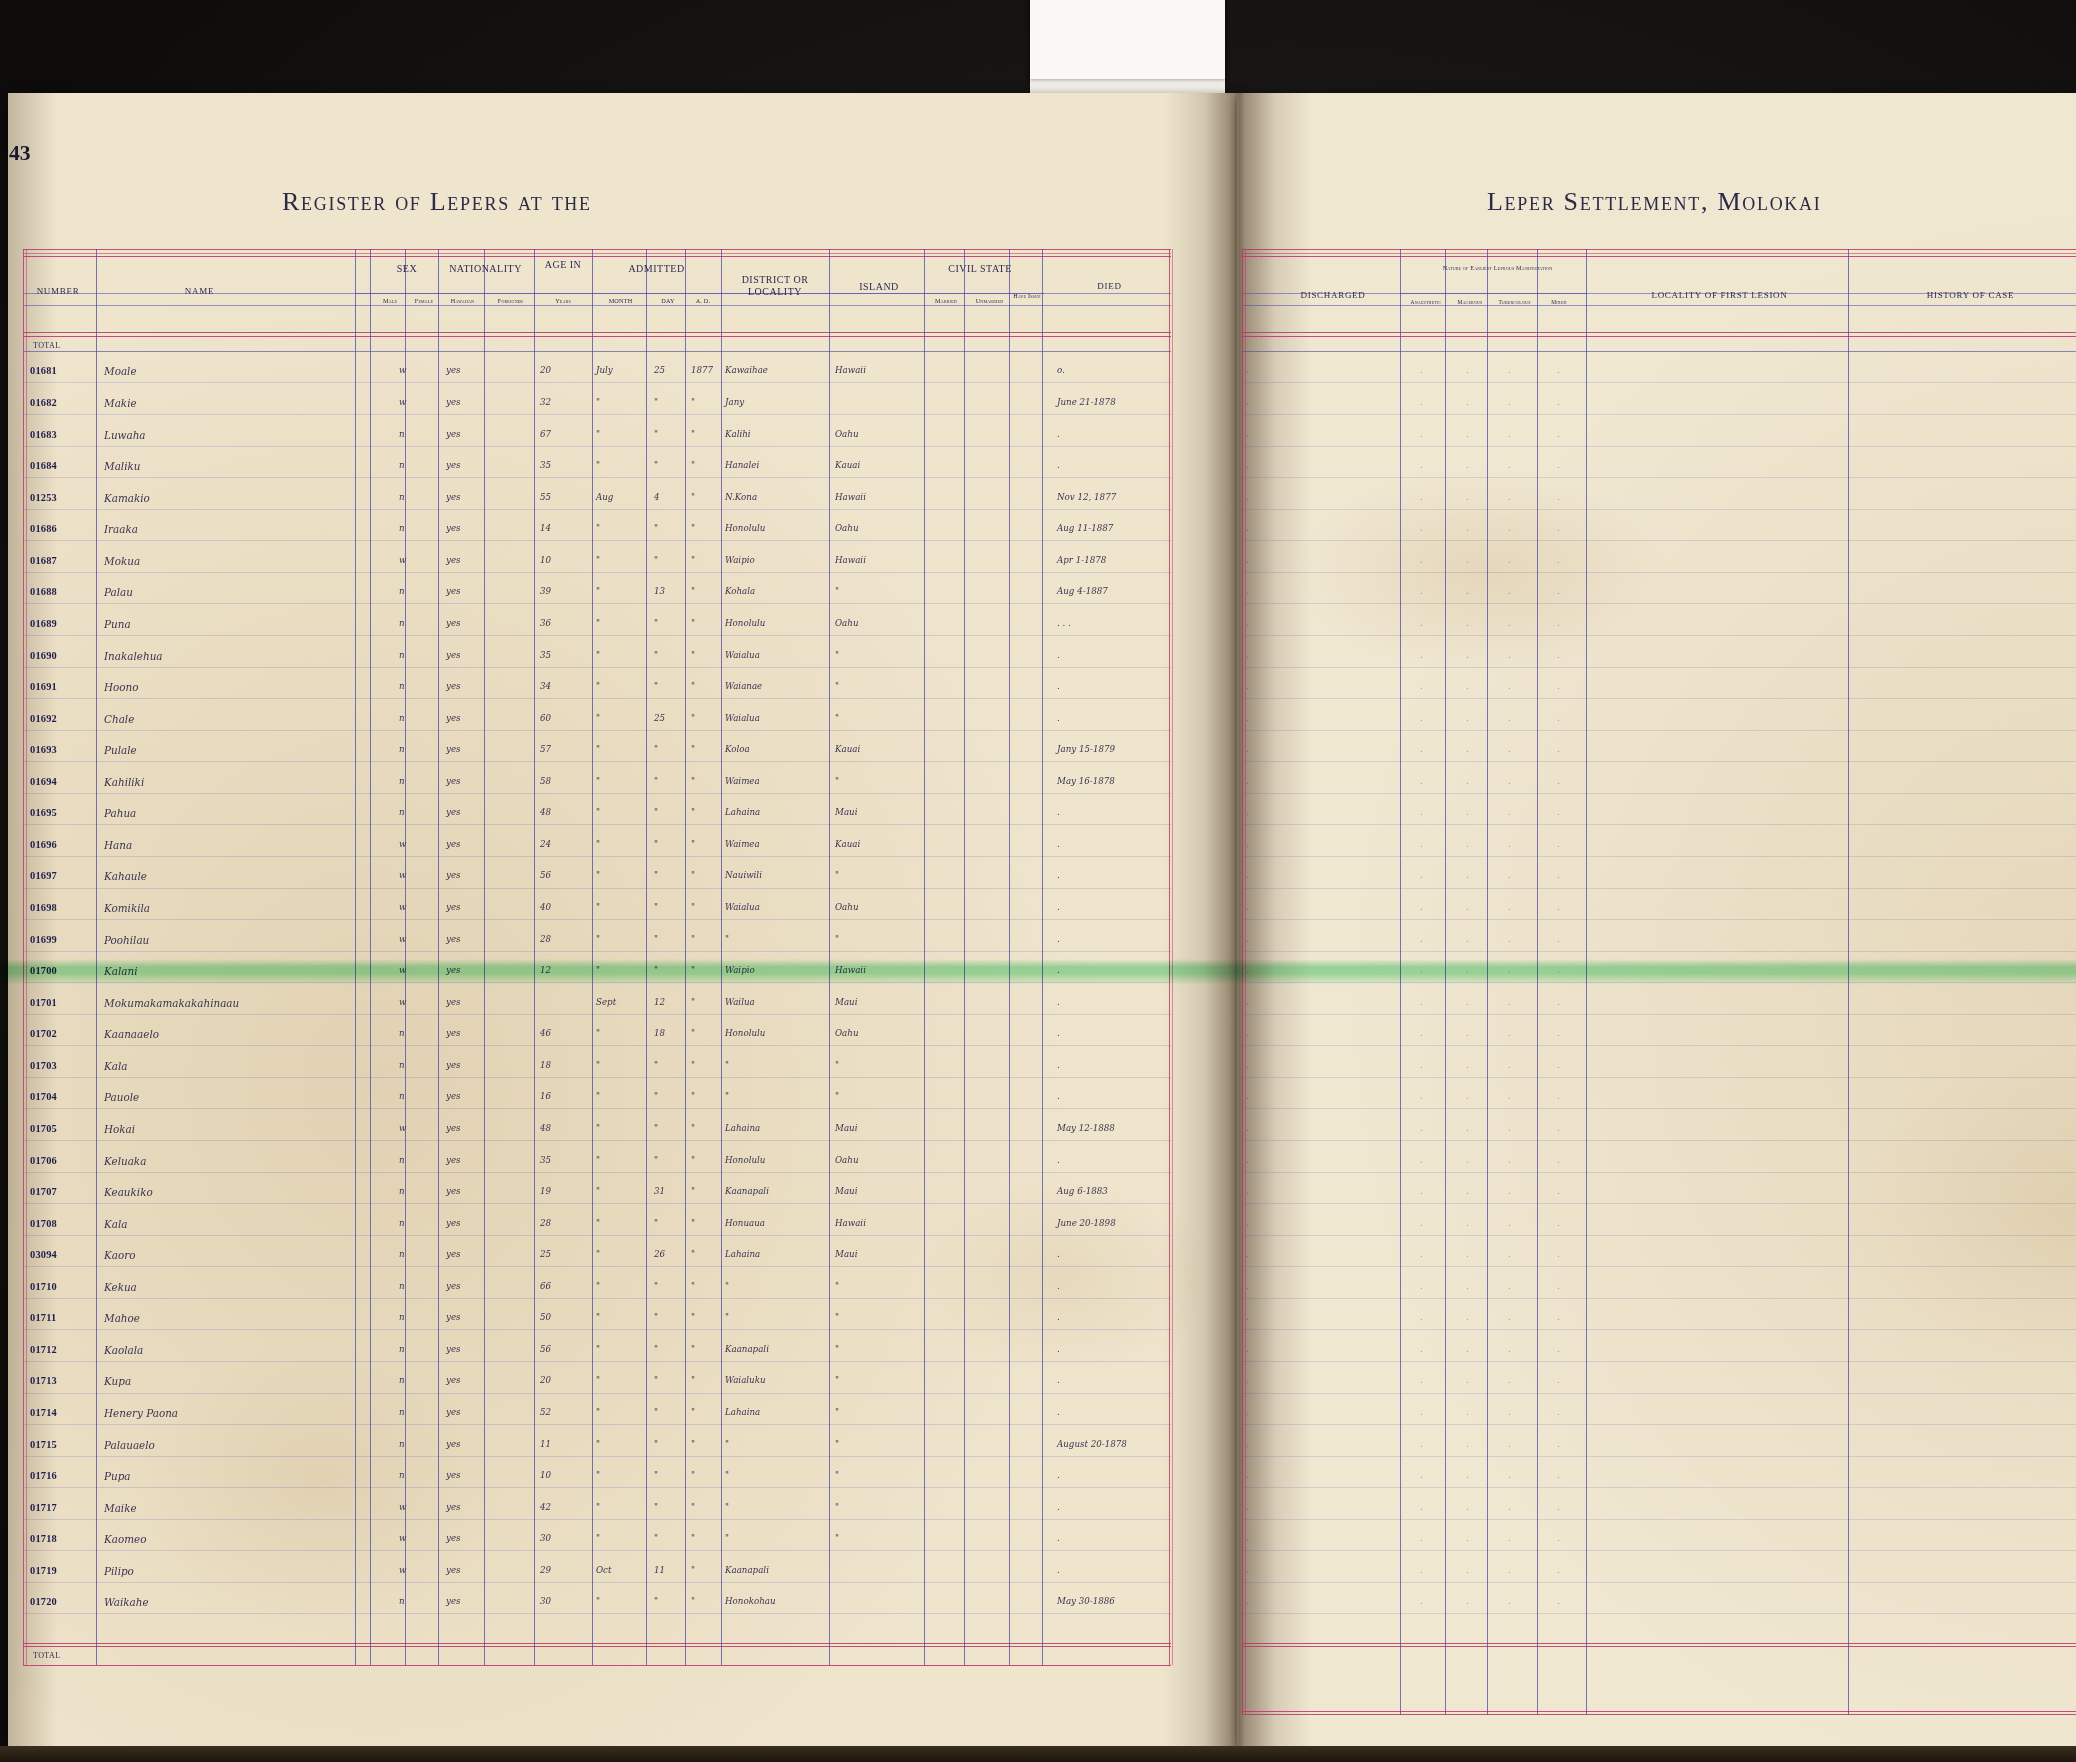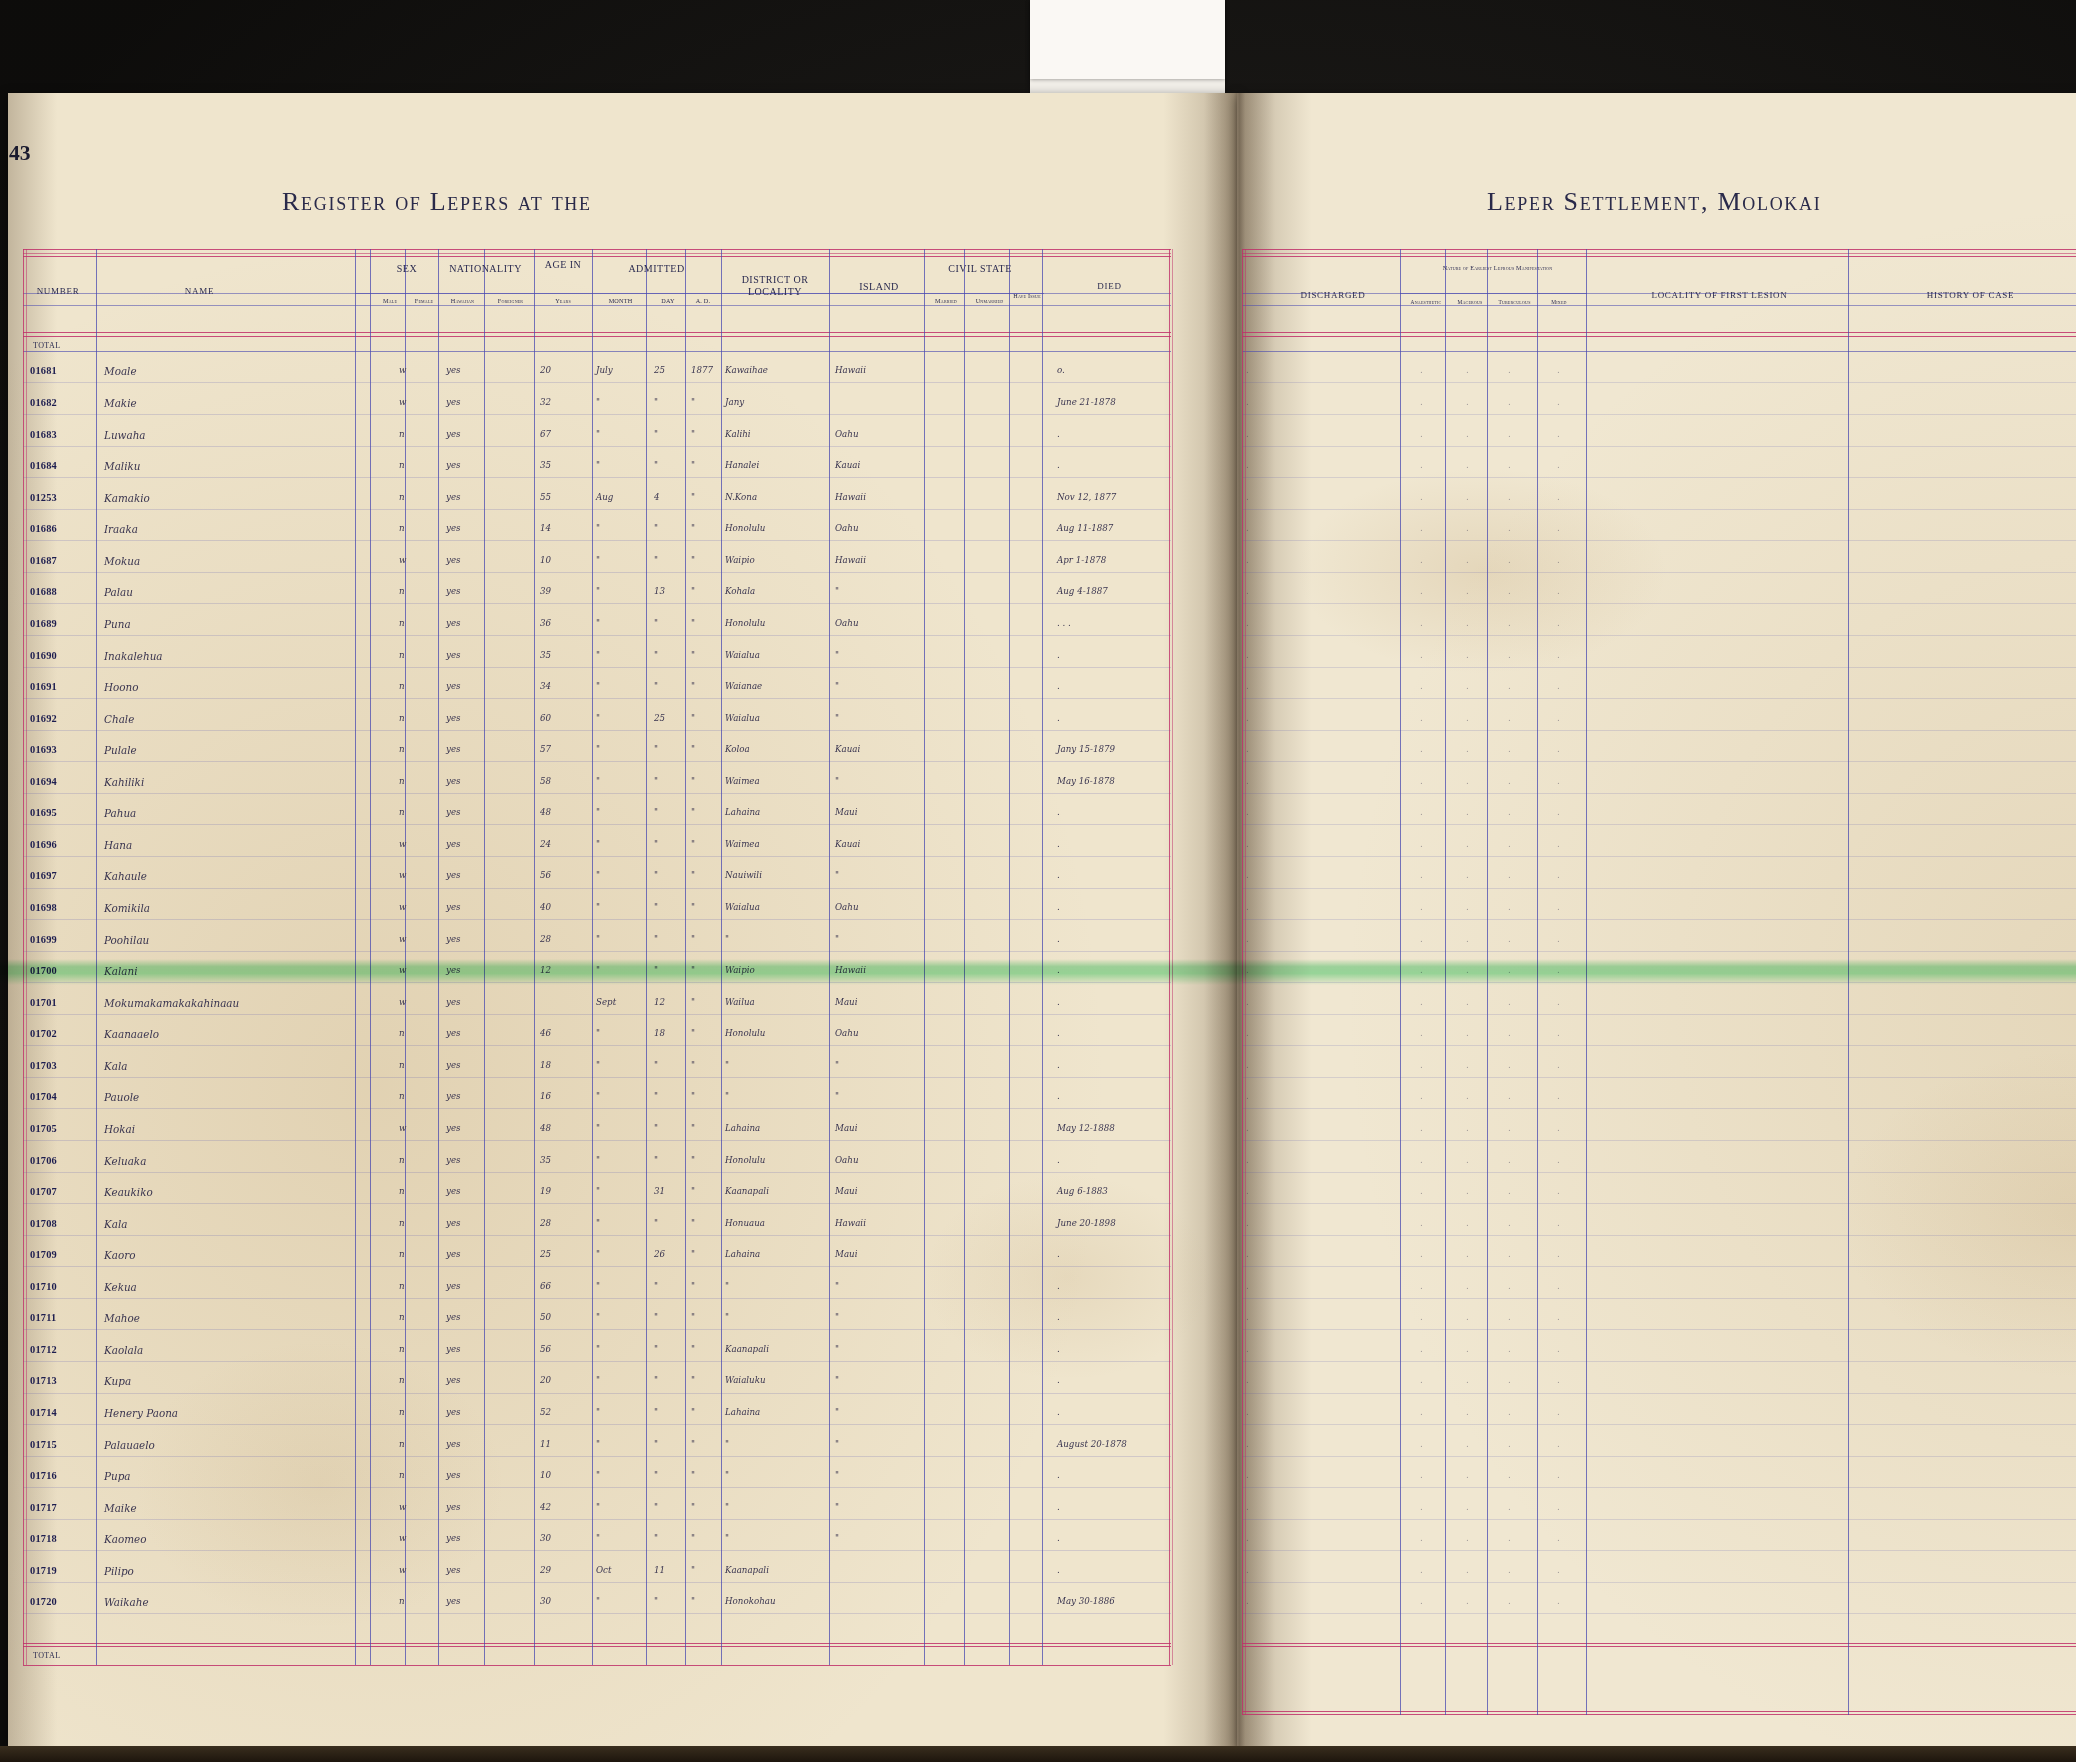--- a/index.html
+++ b/index.html
@@ -729,21 +729,21 @@
       <div class="hand sm" style="left:654px;top:1218px;">"</div>
       <div class="hand sm" style="left:691px;top:1218px;">"</div>
       <div class="hand sm" style="left:725px;top:1218px;">Honuaua</div>
       <div class="hand sm" style="left:835px;top:1218px;">Hawaii</div>
       <div class="hand sm" style="left:1057px;top:1218px;">June 20-1898</div>
       <div class="hand sm" style="left:1246px;top:1218px;opacity:.45;">.</div>
       <div class="hand sm" style="left:1420px;top:1218px;opacity:.45;">.</div>
       <div class="hand sm" style="left:1466px;top:1218px;opacity:.45;">.</div>
       <div class="hand sm" style="left:1508px;top:1218px;opacity:.45;">.</div>
       <div class="hand sm" style="left:1557px;top:1218px;opacity:.45;">.</div>
-      <div class="num" style="left:30px;top:1249px;">01709</div>
+      <div class="num" style="left:30px;top:1249px;">03094</div>
       <div class="hand" style="left:104px;top:1249px;">Kaoro</div>
       <div class="hand sm" style="left:399px;top:1249px;">n</div>
       <div class="hand sm" style="left:446px;top:1249px;">yes</div>
       <div class="hand sm" style="left:540px;top:1249px;">25</div>
       <div class="hand sm" style="left:596px;top:1249px;">"</div>
       <div class="hand sm" style="left:654px;top:1249px;">26</div>
       <div class="hand sm" style="left:691px;top:1249px;">"</div>
       <div class="hand sm" style="left:725px;top:1249px;">Lahaina</div>
       <div class="hand sm" style="left:835px;top:1249px;">Maui</div>
       <div class="hand sm" style="left:1057px;top:1249px;">.</div>

